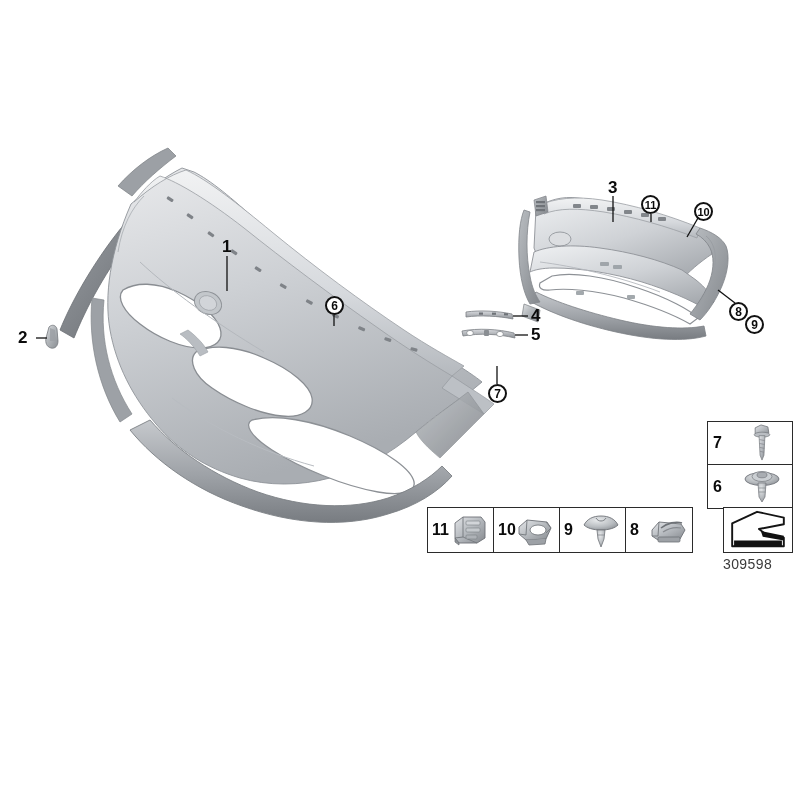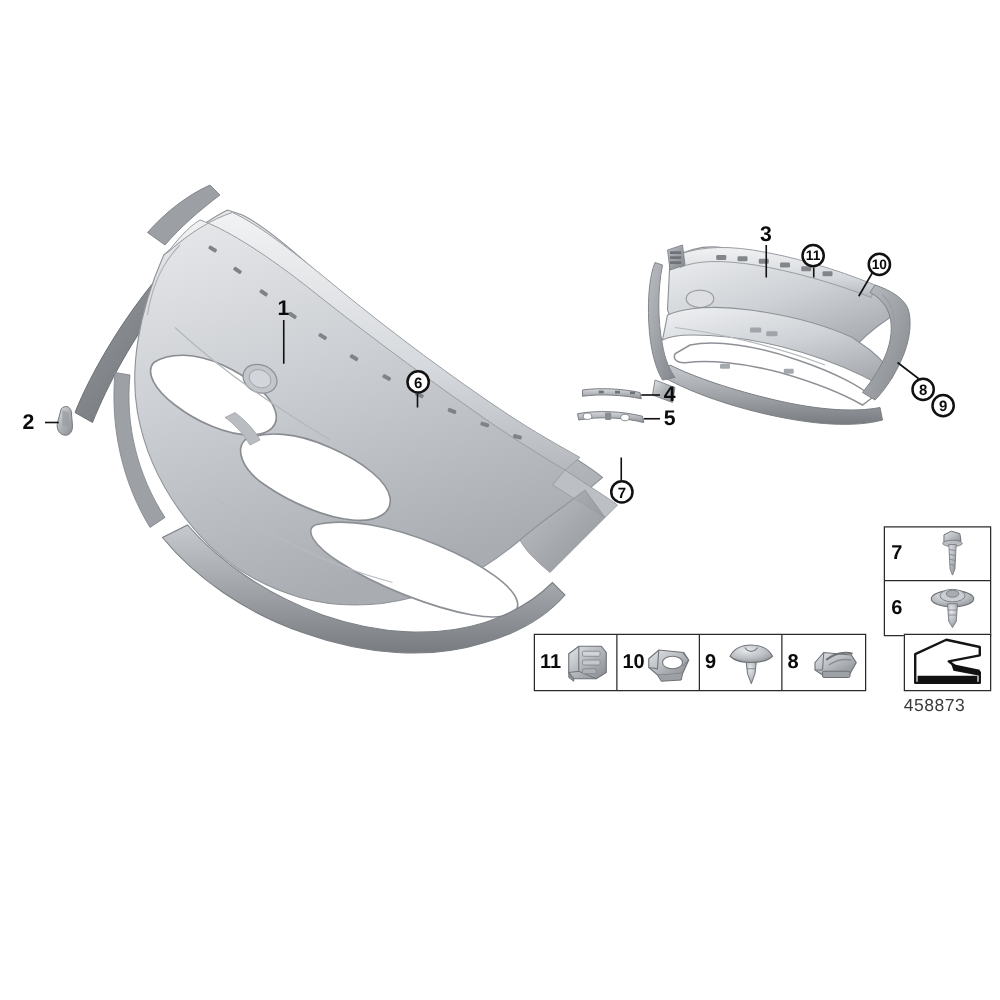--- a/index.html
+++ b/index.html
@@ -618,21 +618,21 @@
   </div>
 
   <div id="arrow-box">
     <svg viewBox="0 0 70 46" style="width:100%;height:100%;">
       <path d="M 8 26 L 8 16 L 34 4 L 62 10 L 62 17 L 36 22 L 44 28 L 62 31 L 62 40 L 8 40 Z" fill="#ffffff" stroke="#141414" stroke-width="2" stroke-linejoin="round"></path>
       <path d="M 10 34 L 60 34 L 60 40 L 10 40 Z" fill="#111111"></path>
       <path d="M 38 24 L 62 29 L 62 34 L 40 30 Z" fill="#111111"></path>
     </svg>
   </div>
 
-  <div id="diagram-id">458873</div>
+  <div id="diagram-id">309598</div>
 
   <div id="footer">
 
     
 
     
   </div>
 
 </div>
 

